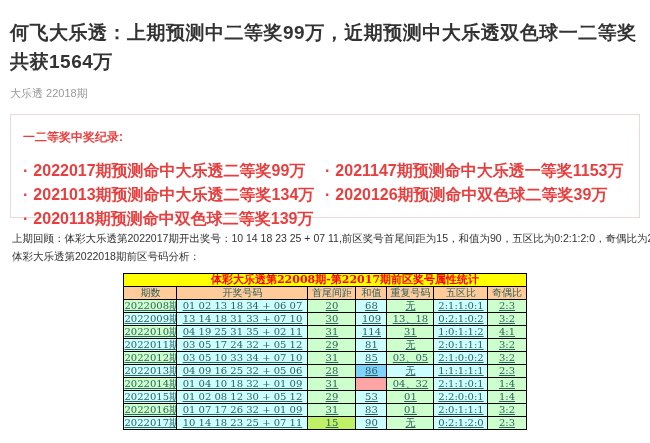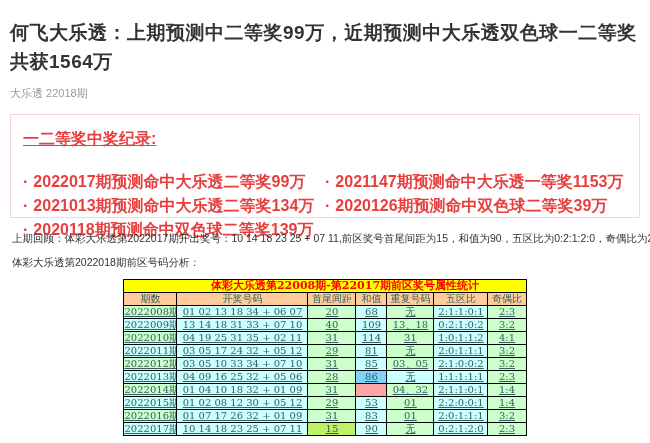--- a/index.html
+++ b/index.html
@@ -17,35 +17,35 @@
   }
   .issue-label {
     margin-top:10px; font-size:11px; color:#999999;
   }
 
   .record-box {
     margin-top:13px; border:1px solid #f0d8d8; background:#ffffff;
     padding:14px 12px 12px 12px; height:104px;
   }
   .record-heading {
-    font-size:16px; font-weight:bold; color:#e83e3e; margin-bottom:20px;text-decoration:underline;
+    font-size:12px; font-weight:bold; color:#e83e3e; margin-bottom:13px;
   }
   .record-cols { display:flex; }
   .record-list { list-style:none; width:305px; }
   .record-list li {
     font-size:16px; font-weight:bold; color:#e83e3e;
     line-height:24px; white-space:nowrap;
   }
   .record-list li::before { content:"·"; margin-right:5px; font-weight:bold; }
 
   .review-text, .analysis-intro {
     font-size:10.5px; color:#333333; white-space:nowrap;
     margin-top:14px; padding-left:2px;
   }
-  .analysis-intro { margin-top:10px; }
+  .analysis-intro { margin-top:4px; }
 
   table.stats {
     margin:9px auto 0 auto;
     border-collapse:collapse; table-layout:fixed;
     width:402px;
     font-family:"DejaVu Serif", serif;
     font-size:10px; color:#2f6060;
     border:1px solid #000000;
   }
   table.stats td, table.stats th {
@@ -117,21 +117,21 @@
           <td style="background: rgb(204, 255, 255); color: rgb(47, 96, 96);">01 02 13 18 34 + 06 07</td>
           <td style="background: rgb(204, 255, 204); color: rgb(47, 96, 96);">20</td>
           <td style="background: rgb(204, 255, 255); color: rgb(47, 96, 96);">68</td>
           <td style="background: rgb(204, 255, 204); color: rgb(47, 96, 96);">无</td>
           <td style="background: rgb(204, 255, 255); color: rgb(47, 96, 96);">2:1:1:0:1</td>
           <td style="background: rgb(204, 255, 204); color: rgb(47, 96, 96);">2:3</td>
         </tr>
         <tr>
           <td style="background: rgb(204, 255, 255); color: rgb(47, 96, 96);">2022009期</td>
           <td style="background: rgb(204, 255, 255); color: rgb(47, 96, 96);">13 14 18 31 33 + 07 10</td>
-          <td style="background: rgb(204, 255, 204); color: rgb(47, 96, 96);">40</td>
+          <td style="background: rgb(204, 255, 204); color: rgb(47, 96, 96);">30</td>
           <td style="background: rgb(204, 255, 255); color: rgb(47, 96, 96);">109</td>
           <td style="background: rgb(204, 255, 204); color: rgb(47, 96, 96);">13、18</td>
           <td style="background: rgb(204, 255, 255); color: rgb(47, 96, 96);">0:2:1:0:2</td>
           <td style="background: rgb(204, 255, 204); color: rgb(47, 96, 96);">3:2</td>
         </tr>
         <tr>
           <td style="background: rgb(204, 255, 204); color: rgb(47, 96, 96);">2022010期</td>
           <td style="background: rgb(204, 255, 255); color: rgb(47, 96, 96);">04 19 25 31 35 + 02 11</td>
           <td style="background: rgb(204, 255, 204); color: rgb(47, 96, 96);">31</td>
           <td style="background: rgb(204, 255, 255); color: rgb(47, 96, 96);">114</td>

